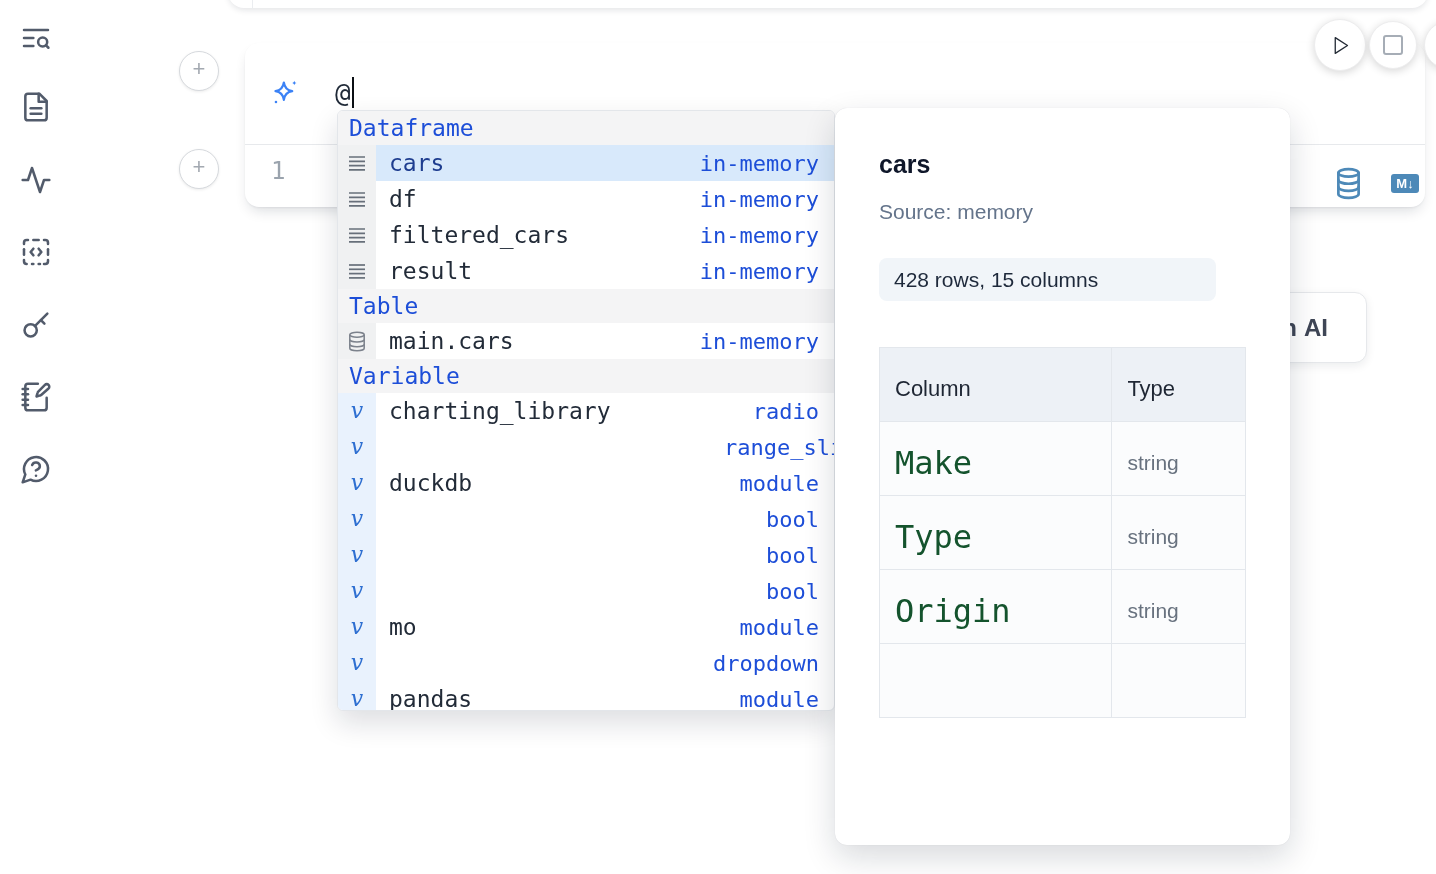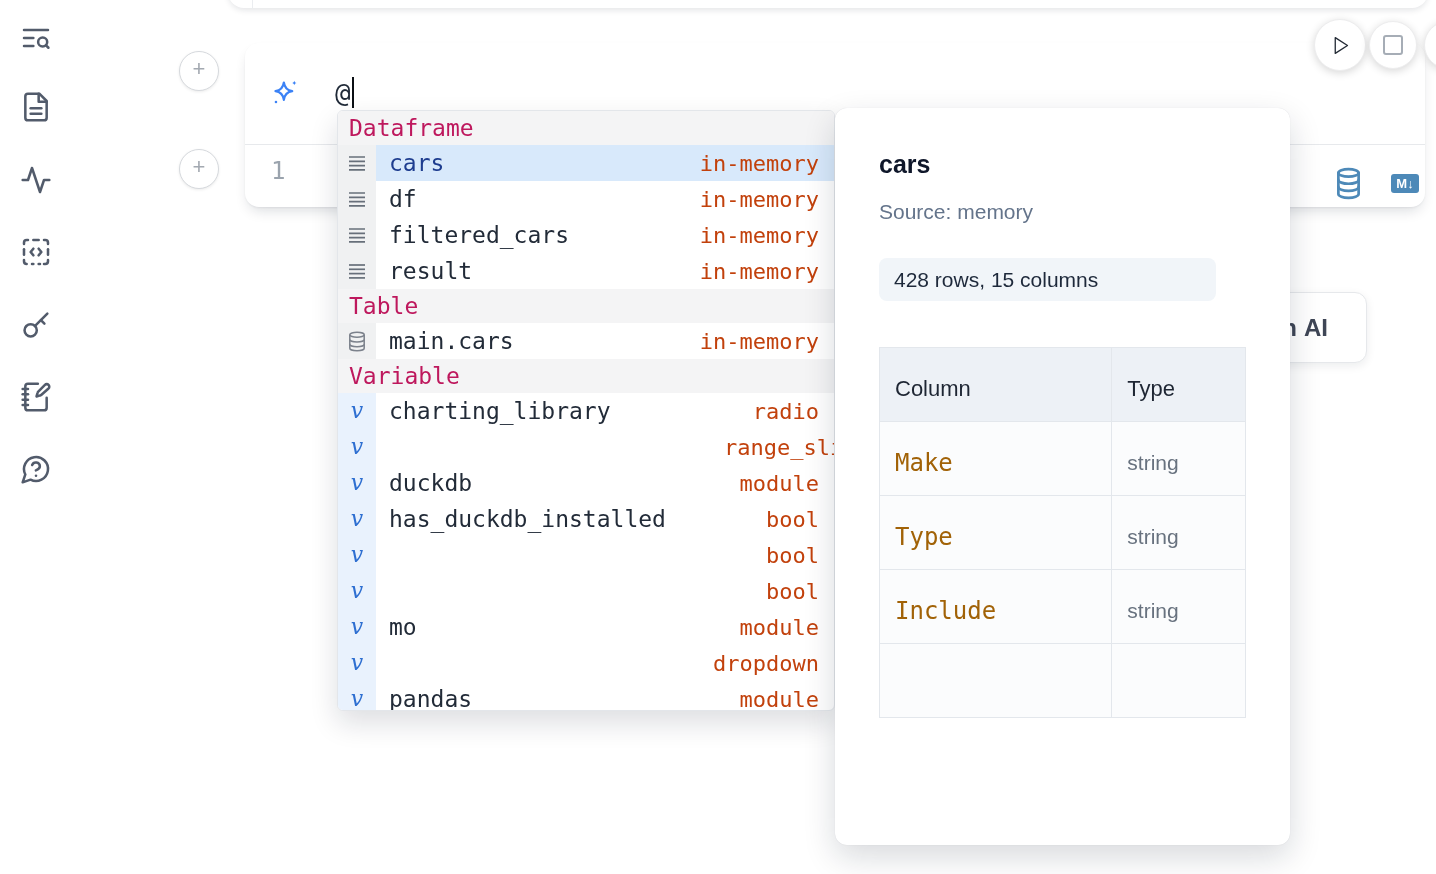--- a/index.html
+++ b/index.html
@@ -55,49 +55,49 @@
   .ai-btn{position:absolute;left:1180px;top:292px;width:187px;height:71px;background:#fff;
     border:1px solid #e6e8eb;border-radius:12px;box-shadow:0 3px 10px rgba(15,23,42,.08);
     z-index:10;display:flex;align-items:center;justify-content:flex-end;padding-right:38px;box-sizing:border-box;
     font-size:24px;font-weight:bold;color:#3f4656;cursor:pointer;}
   .ai-btn .frag{margin-right:7px;font-weight:bold;}
 
   
   .ac{position:absolute;left:337px;top:110px;width:498px;height:601px;background:#fff;
     border:1px solid #e3e6ea;border-radius:6px;box-shadow:0 12px 28px rgba(15,23,42,.14);
     overflow:hidden;z-index:20;box-sizing:border-box;}
-  .ac-header{height:34px;background:#f4f4f5;color:#be185d;font-size:23px;line-height:34px;
+  .ac-header{height:34px;background:#f4f4f5;color:#1d4ed8;font-size:23px;line-height:34px;
     padding-left:11px;font-family:"DejaVu Sans Mono",monospace;}
   .ac-item{height:36px;display:flex;align-items:center;cursor:pointer;position:relative;}
   .ac-gutter{width:38px;height:36px;flex:none;display:flex;align-items:center;justify-content:center;}
   .ac-gutter.gray{background:#f0f1f2;}
   .ac-gutter.blue{background:#e9f2fd;}
   .ac-body{flex:1;height:36px;display:flex;align-items:center;overflow:hidden;}
   .ac-item.selected .ac-body{background:#d8e9fb;}
   .ac-name{margin-left:13px;font-size:23px;color:#222b38;font-family:"DejaVu Sans Mono",monospace;white-space:nowrap;}
   .ac-item.selected .ac-name{color:#1e3d8f;}
-  .ac-detail{margin-left:auto;margin-right:15px;font-size:22px;color:#c2410c;font-family:"DejaVu Sans Mono",monospace;white-space:nowrap;}
+  .ac-detail{margin-left:auto;margin-right:15px;font-size:22px;color:#1d4ed8;font-family:"DejaVu Sans Mono",monospace;white-space:nowrap;}
   .ac-detail.overflow{margin-right:-49px;}
   .vglyph{font-family:"DejaVu Serif",serif;font-style:italic;font-size:22px;color:#2e6fd1;line-height:1;}
   .rows-svg{width:19px;height:17px;display:block;}
   .tbl-svg{width:18px;height:21px;display:block;}
 
   
   .panel{position:absolute;left:835px;top:108px;width:455px;height:737px;background:#fff;
     border-radius:12px;box-shadow:0 12px 32px rgba(15,23,42,.16),0 0 1px rgba(15,23,42,.15);z-index:30;}
   .p-title{position:absolute;left:44px;top:42px;font-size:25px;font-weight:bold;color:#0f172a;}
   .p-source{position:absolute;left:44px;top:92px;font-size:21px;color:#64748b;}
   .p-pill{position:absolute;left:44px;top:150px;width:337px;height:43px;background:#f1f5f9;border-radius:8px;
     font-size:21px;color:#1e293b;line-height:43px;padding-left:15px;box-sizing:border-box;}
   .p-tablewrap{position:absolute;left:44px;top:239px;width:367px;height:468px;overflow:hidden;}
   table.schema{border-collapse:collapse;width:367px;}
   table.schema th,table.schema td{border:1px solid #e3e7ec;padding:8px 0 0 15px;text-align:left;height:74px;box-sizing:border-box;}
   table.schema th{background:#edf1f6;font-size:22px;font-weight:normal;color:#1e2633;}
   table.schema td{background:#fbfcfd;}
-  td.colname{font-family:"DejaVu Sans Mono",monospace;font-size:24px;color:#a16207;width:233px;}
+  td.colname{font-family:"DejaVu Sans Mono",monospace;font-size:32px;color:#14532d;width:233px;}
   td.coltype{font-size:21px;color:#68727f;width:134px;}
   th.h-col{width:233px;}
   th.h-type{width:134px;}
 </style>
 </head>
 <body>
 
 <div class="sidebar">
   <span class="sb-icon" style="top:22px">
     <svg viewBox="0 0 24 24" fill="none" stroke="currentColor" stroke-width="1.9" stroke-linecap="round" stroke-linejoin="round">
@@ -309,21 +309,20 @@
       <span class="ac-body">
         <span class="ac-name">duckdb</span>
         <span class="ac-detail">module</span>
       </span>
     </div>
     <div class="ac-item">
       <span class="ac-gutter blue">
         <span class="vglyph">v</span>
       </span>
       <span class="ac-body">
-        <span class="ac-name">has_duckdb_installed</span>
         <span class="ac-detail">bool</span>
       </span>
     </div>
     <div class="ac-item">
       <span class="ac-gutter blue">
         <span class="vglyph">v</span>
       </span>
       <span class="ac-body">
         <span class="ac-detail">bool</span>
       </span>
@@ -379,21 +378,21 @@
       <tbody id="schema-body">
           <tr>
             <td class="colname">Make</td>
             <td class="coltype">string</td>
           </tr>
           <tr>
             <td class="colname">Type</td>
             <td class="coltype">string</td>
           </tr>
           <tr>
-            <td class="colname">Include</td>
+            <td class="colname">Origin</td>
             <td class="coltype">string</td>
           </tr>
           <tr>
             <td class="colname"></td>
             <td class="coltype"></td>
           </tr>
         </tbody>
     </table>
   </div>
 </div>

